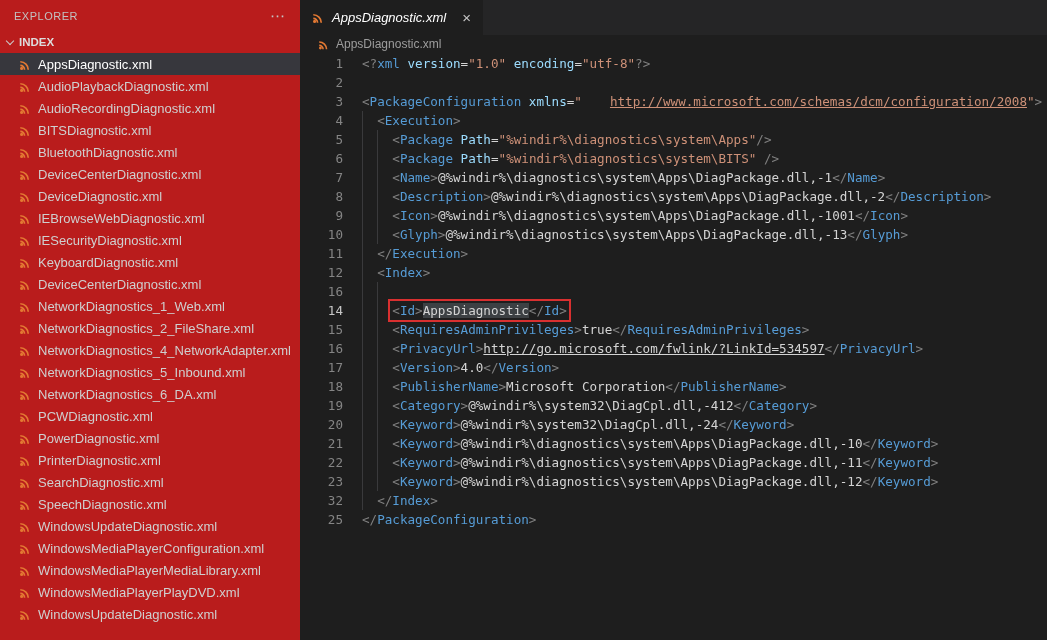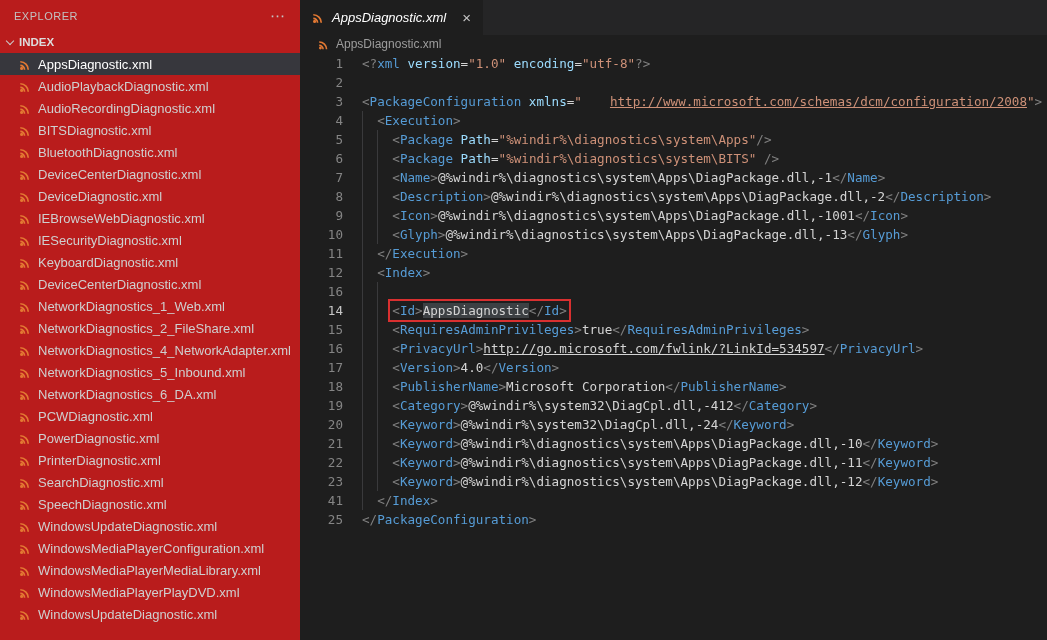--- a/index.html
+++ b/index.html
@@ -372,18 +372,18 @@
         <div class="line"><span class="ln active">14</span><span class="code"><span class="guide" style="left: 0ch;"></span><span class="guide" style="left: 2ch;"></span><span class="tok txt">    </span><span class="redbox"><span class="tok p">&lt;</span><span class="tok tag">Id</span><span class="tok p">&gt;</span><span class="tok sel">AppsDiagnostic</span><span class="tok p">&lt;/</span><span class="tok tag">Id</span><span class="tok p">&gt;</span></span></span></div>
         <div class="line"><span class="ln">15</span><span class="code"><span class="guide" style="left: 0ch;"></span><span class="guide" style="left: 2ch;"></span><span class="tok txt">    </span><span class="tok p">&lt;</span><span class="tok tag">RequiresAdminPrivileges</span><span class="tok p">&gt;</span><span class="tok txt">true</span><span class="tok p">&lt;/</span><span class="tok tag">RequiresAdminPrivileges</span><span class="tok p">&gt;</span></span></div>
         <div class="line"><span class="ln">16</span><span class="code"><span class="guide" style="left: 0ch;"></span><span class="guide" style="left: 2ch;"></span><span class="tok txt">    </span><span class="tok p">&lt;</span><span class="tok tag">PrivacyUrl</span><span class="tok p">&gt;</span><span class="tok tlink">http://go.microsoft.com/fwlink/?LinkId=534597</span><span class="tok p">&lt;/</span><span class="tok tag">PrivacyUrl</span><span class="tok p">&gt;</span></span></div>
         <div class="line"><span class="ln">17</span><span class="code"><span class="guide" style="left: 0ch;"></span><span class="guide" style="left: 2ch;"></span><span class="tok txt">    </span><span class="tok p">&lt;</span><span class="tok tag">Version</span><span class="tok p">&gt;</span><span class="tok txt">4.0</span><span class="tok p">&lt;/</span><span class="tok tag">Version</span><span class="tok p">&gt;</span></span></div>
         <div class="line"><span class="ln">18</span><span class="code"><span class="guide" style="left: 0ch;"></span><span class="guide" style="left: 2ch;"></span><span class="tok txt">    </span><span class="tok p">&lt;</span><span class="tok tag">PublisherName</span><span class="tok p">&gt;</span><span class="tok txt">Microsoft Corporation</span><span class="tok p">&lt;/</span><span class="tok tag">PublisherName</span><span class="tok p">&gt;</span></span></div>
         <div class="line"><span class="ln">19</span><span class="code"><span class="guide" style="left: 0ch;"></span><span class="guide" style="left: 2ch;"></span><span class="tok txt">    </span><span class="tok p">&lt;</span><span class="tok tag">Category</span><span class="tok p">&gt;</span><span class="tok txt">@%windir%\system32\DiagCpl.dll,-412</span><span class="tok p">&lt;/</span><span class="tok tag">Category</span><span class="tok p">&gt;</span></span></div>
         <div class="line"><span class="ln">20</span><span class="code"><span class="guide" style="left: 0ch;"></span><span class="guide" style="left: 2ch;"></span><span class="tok txt">    </span><span class="tok p">&lt;</span><span class="tok tag">Keyword</span><span class="tok p">&gt;</span><span class="tok txt">@%windir%\system32\DiagCpl.dll,-24</span><span class="tok p">&lt;/</span><span class="tok tag">Keyword</span><span class="tok p">&gt;</span></span></div>
         <div class="line"><span class="ln">21</span><span class="code"><span class="guide" style="left: 0ch;"></span><span class="guide" style="left: 2ch;"></span><span class="tok txt">    </span><span class="tok p">&lt;</span><span class="tok tag">Keyword</span><span class="tok p">&gt;</span><span class="tok txt">@%windir%\diagnostics\system\Apps\DiagPackage.dll,-10</span><span class="tok p">&lt;/</span><span class="tok tag">Keyword</span><span class="tok p">&gt;</span></span></div>
         <div class="line"><span class="ln">22</span><span class="code"><span class="guide" style="left: 0ch;"></span><span class="guide" style="left: 2ch;"></span><span class="tok txt">    </span><span class="tok p">&lt;</span><span class="tok tag">Keyword</span><span class="tok p">&gt;</span><span class="tok txt">@%windir%\diagnostics\system\Apps\DiagPackage.dll,-11</span><span class="tok p">&lt;/</span><span class="tok tag">Keyword</span><span class="tok p">&gt;</span></span></div>
         <div class="line"><span class="ln">23</span><span class="code"><span class="guide" style="left: 0ch;"></span><span class="guide" style="left: 2ch;"></span><span class="tok txt">    </span><span class="tok p">&lt;</span><span class="tok tag">Keyword</span><span class="tok p">&gt;</span><span class="tok txt">@%windir%\diagnostics\system\Apps\DiagPackage.dll,-12</span><span class="tok p">&lt;/</span><span class="tok tag">Keyword</span><span class="tok p">&gt;</span></span></div>
-        <div class="line"><span class="ln">41</span><span class="code"><span class="guide" style="left: 0ch;"></span><span class="tok txt">  </span><span class="tok p">&lt;/</span><span class="tok tag">Index</span><span class="tok p">&gt;</span></span></div>
+        <div class="line"><span class="ln">32</span><span class="code"><span class="guide" style="left: 0ch;"></span><span class="tok txt">  </span><span class="tok p">&lt;/</span><span class="tok tag">Index</span><span class="tok p">&gt;</span></span></div>
         <div class="line"><span class="ln">25</span><span class="code"><span class="tok p">&lt;/</span><span class="tok tag">PackageConfiguration</span><span class="tok p">&gt;</span></span></div>
       </div>
   </div>
 
 </div>
 
 </body></html>

